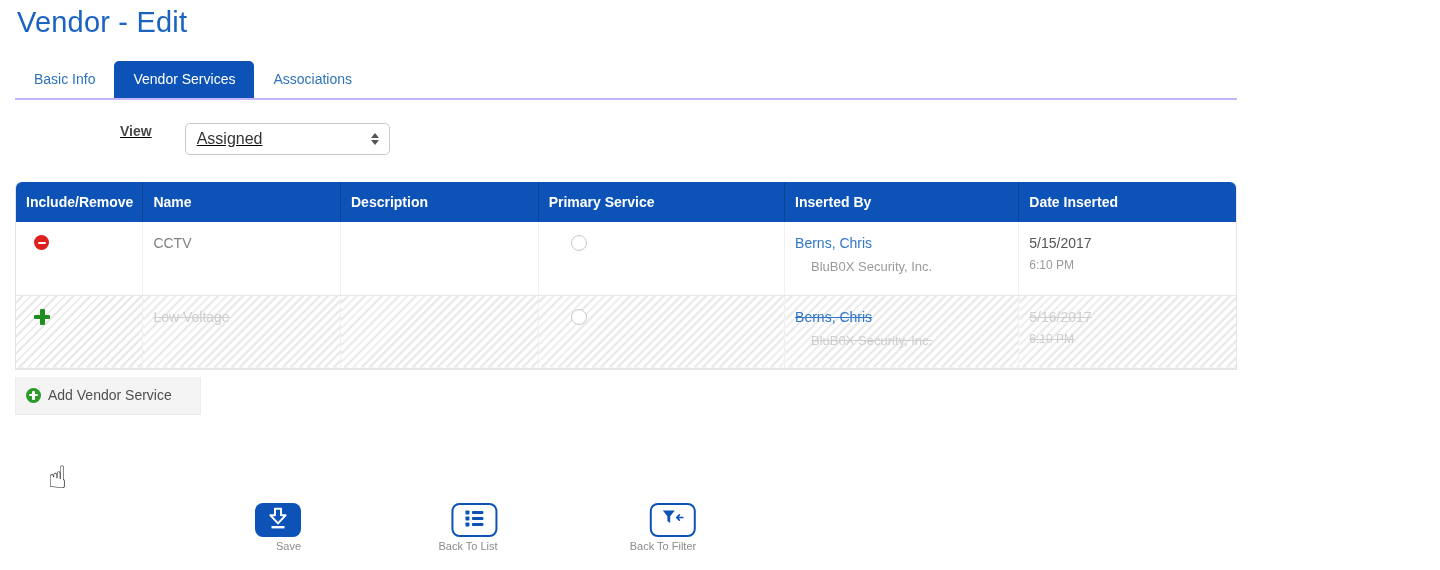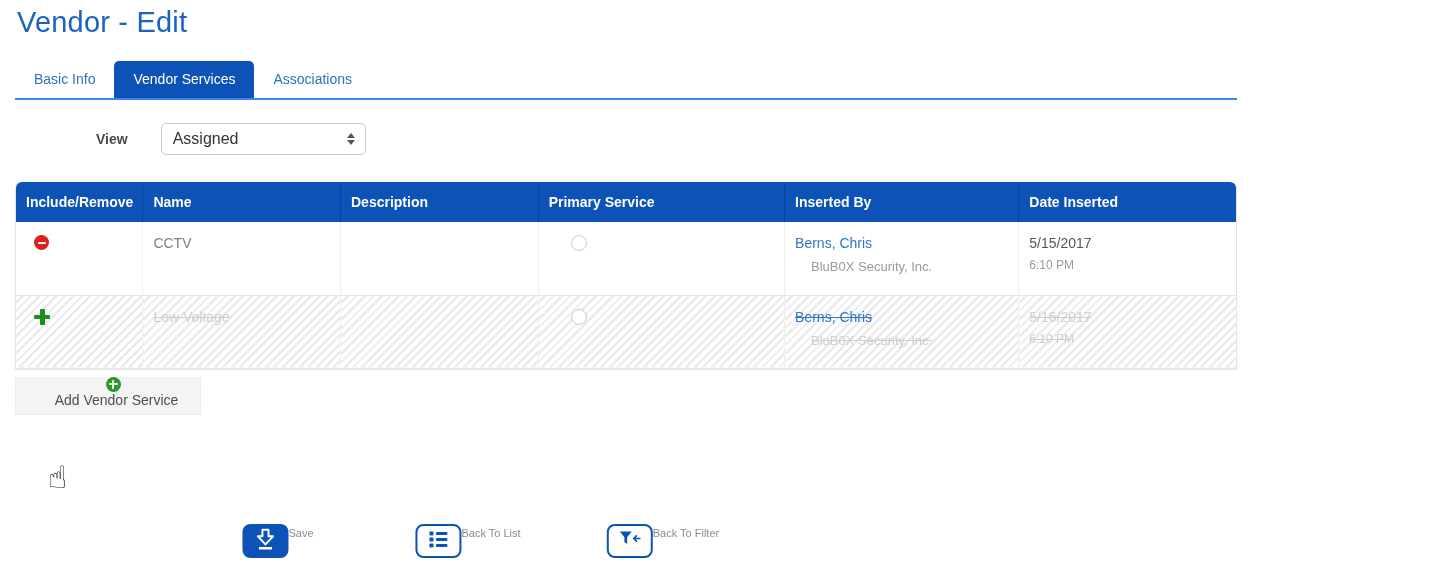--- a/index.html
+++ b/index.html
@@ -4,26 +4,26 @@
 <style>
   * { margin:0; padding:0; box-sizing:border-box; }
   html,body { background:#fff; }
   body { font-family:"Liberation Sans","DejaVu Sans",sans-serif; }
   .page { position:relative; width:1252px; height:570px; background:#fff; overflow:hidden; }
 
   
   .page-title { margin:6px 0 0 17px; font-size:29px; font-weight:500; color:#1b63c1; letter-spacing:.2px; }
 
   
-  .tabs { display:flex; align-items:flex-end; margin:22px 15px 0 15px; border-bottom:2px solid #3b82f6; }
+  .tabs { display:flex; align-items:flex-end; margin:22px 15px 0 15px; border-bottom:2px solid #c4b5fd; }
   .tab { padding:10px 19px 11px; font-size:14px; color:#2e72bd; cursor:pointer; }
   .tab.active { background:#0d53b7; color:#fff; font-weight:normal; border-radius:5px 5px 0 0; }
 
   
-  .view-row { display:flex; align-items:center; margin-top:23px; padding-left:96px; }
+  .view-row { display:flex; margin-top:23px; padding-left:120px;text-decoration:underline; }
   .view-label { font-size:14px; font-weight:bold; color:#4a4a4a; }
   .select-box { position:relative; display:flex; align-items:center; justify-content:space-between;
     margin-left:33px; width:205px; height:32px; border:1px solid #c9c9c9; border-radius:5px;
     background:#fff; padding:0 10px 0 11px; cursor:pointer; }
   .select-value { font-size:16px; color:#333; }
   .stepper { display:flex; flex-direction:column; align-items:center; gap:2px; }
   .stepper .up { width:0; height:0; border-left:4px solid transparent; border-right:4px solid transparent; border-bottom:5px solid #555; }
   .stepper .down { width:0; height:0; border-left:4px solid transparent; border-right:4px solid transparent; border-top:5px solid #555; }
 
   
@@ -56,33 +56,33 @@
   .icon-plus::after { content:""; position:absolute; left:0; top:6px; width:16px; height:4.5px; background:#1e8e1e; border-radius:1px; }
 
   
   .radio { display:inline-block; width:16px; height:16px; margin-left:22px; border-radius:50%;
     border:1px solid #c9c9c9; background:#fff; cursor:pointer; position:relative; }
   .radio.checked { border:none; background:#97989a; }
   .radio.checked::after { content:""; position:absolute; left:5px; top:5px; width:6px; height:6px; border-radius:50%; background:#fff; }
 
   
   .add-bar { display:flex; align-items:center; margin:7px 0 0 15px; width:186px; height:38px;
-    background:#f4f4f4; border:1px solid #ececec; border-top:none; cursor:pointer; padding-left:10px;flex-direction:column; }
+    background:#f4f4f4; border:1px solid #ececec; border-top:none; cursor:pointer; padding-left:10px; }
   .icon-add-circle { position:relative; width:15px; height:15px; border-radius:50%; background:#2a9a28; flex:0 0 15px; }
   .icon-add-circle::before { content:""; position:absolute; left:6.2px; top:3px; width:2.6px; height:9px; background:#fff; border-radius:1px; }
   .icon-add-circle::after { content:""; position:absolute; left:3px; top:6.2px; width:9px; height:2.6px; background:#fff; border-radius:1px; }
   .add-label { margin-left:7px; font-size:14px; color:#4f4f4f; }
 
   
   .hand-cursor { position:absolute; left:48px; top:459px; font-size:31px; color:#111;
     font-family:"DejaVu Sans",sans-serif; pointer-events:none; text-shadow:0 0 2px #fff; }
 
   
   .footer { position:absolute; left:0; top:503px; width:100%; height:60px; }
-  .btn-group { position:absolute; display:flex; flex-direction:row; align-items:flex-start; transform:translateX(-50%);margin-top:21px; }
+  .btn-group { position:absolute; display:flex; flex-direction:column; align-items:flex-end; transform:translateX(-50%); }
   .btn-group.save  { left:278px; }
   .btn-group.list  { left:468px; }
   .btn-group.filter{ left:663px; }
   .icon-btn { width:46px; height:34px; border-radius:8px; display:flex; align-items:center; justify-content:center; cursor:pointer; }
   .icon-btn.primary { background:#0d53b7; border:none; }
   .icon-btn.outline { background:#fff; border:2px solid #0d53b7; }
   .btn-label { margin-top:3px; font-size:11px; color:#8c8c8c; white-space:nowrap; }
 </style>
 </head>
 <body>

